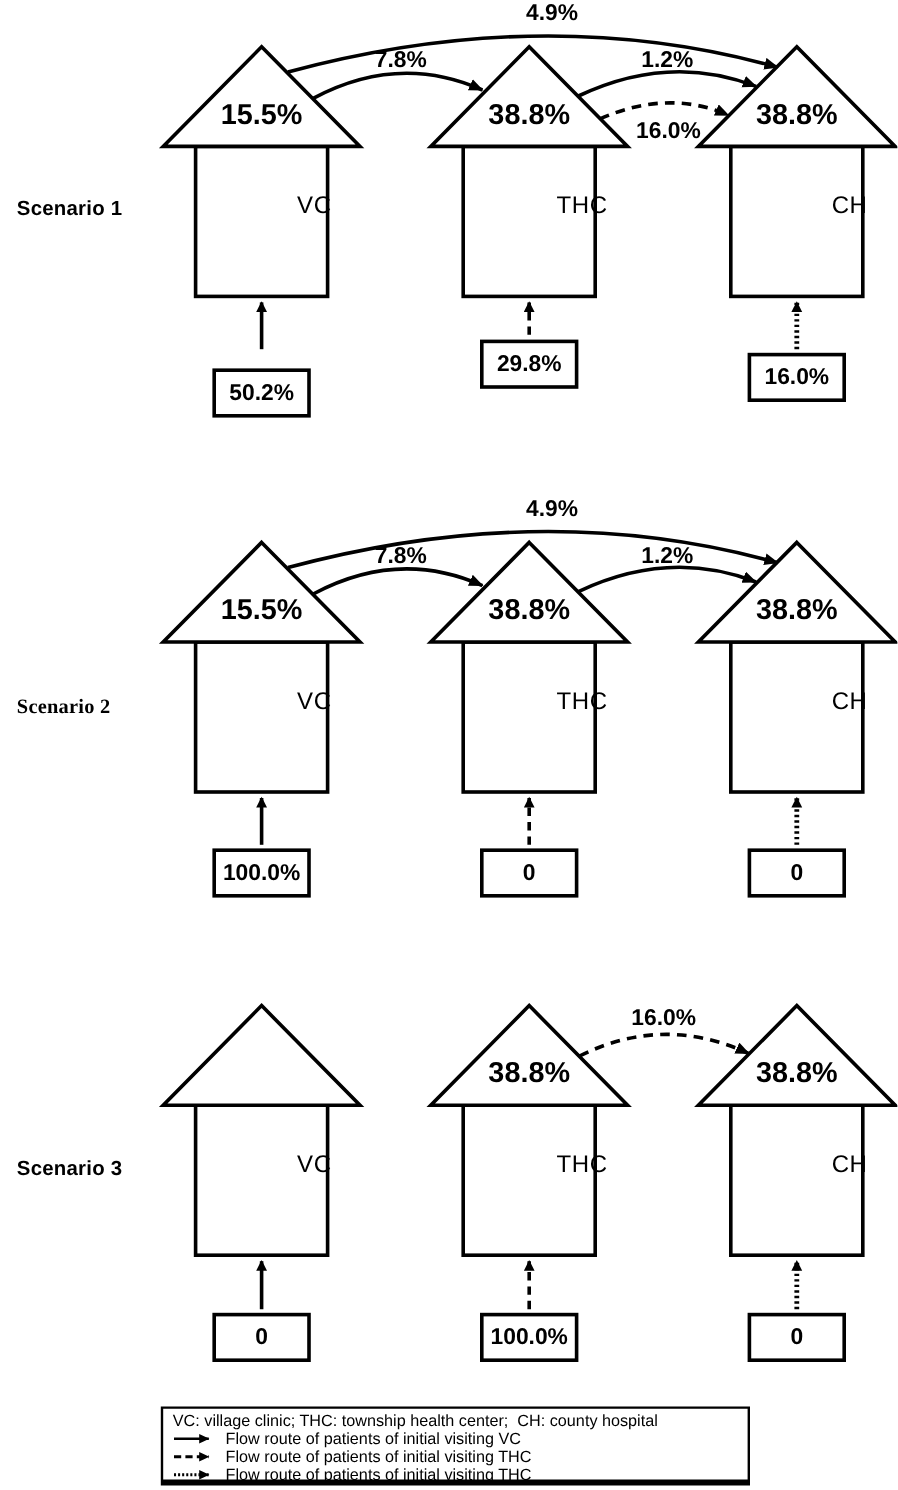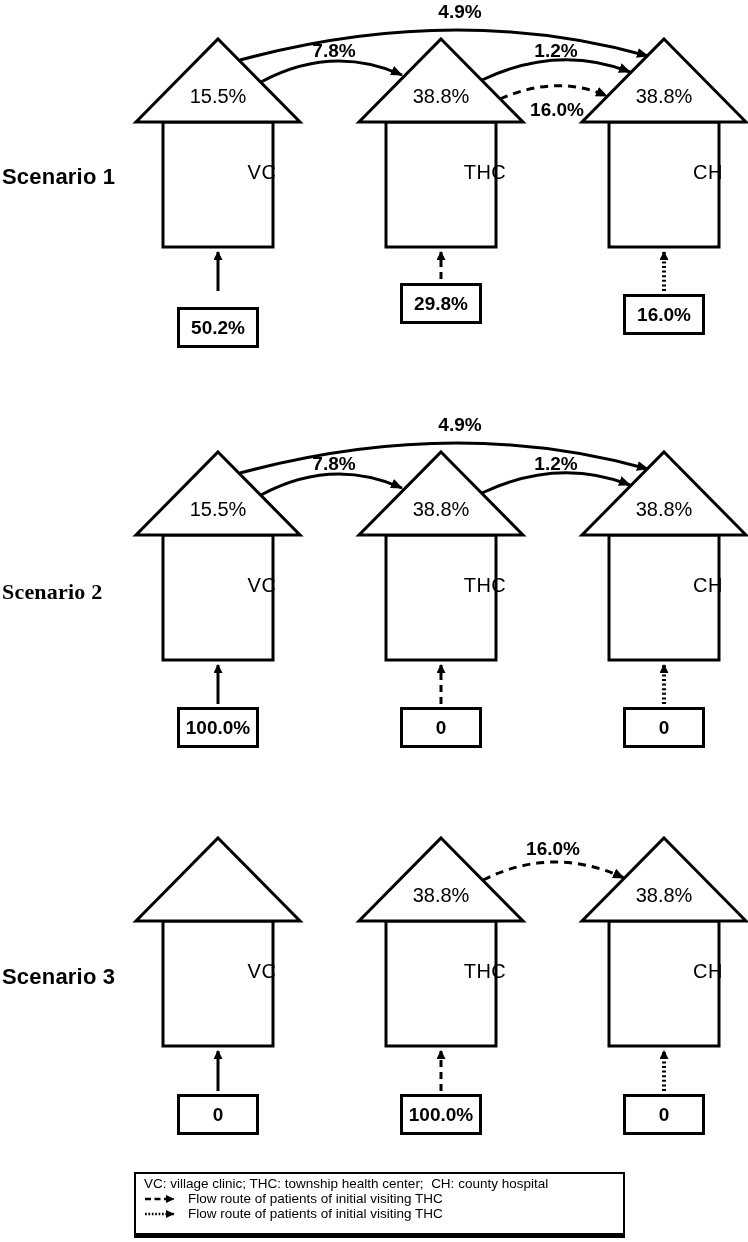--- a/index.html
+++ b/index.html
@@ -2,26 +2,26 @@
 <html><head>
 <meta charset="utf-8">
 <style>
   html,body{margin:0;padding:0;background:#fff;}
   .canvas{
     position:relative;width:748px;height:1242px;background:#ffffff;
     font-family:"Liberation Sans", sans-serif;color:#000;overflow:hidden;
   }
   .layer-svg{position:absolute;left:0;top:0;}
   .scenario-label{
-    position:absolute;left:2px;font-size:22px;font-weight:600;
+    position:absolute;left:14px;font-size:17px;font-weight:600;
     letter-spacing:.2px;white-space:nowrap;
   }
   .pct-label{
     position:absolute;transform:translate(-50%,-50%);
-    font-size:20px;font-weight:normal;white-space:nowrap;
+    font-size:24px;font-weight:bold;white-space:nowrap;
   }
   .name-label{
     position:absolute;transform:translate(-50%,-50%);
     font-size:20px;font-weight:400;white-space:nowrap;letter-spacing:.5px;margin-left:44px;
   }
   .flow-label{
     position:absolute;transform:translate(-50%,-50%);
     font-size:19px;font-weight:bold;white-space:nowrap;background:transparent;
   }
   .init-box{
@@ -165,20 +165,25 @@
       <span>100.0%</span>
     </div>
   <div class="init-box" style="left:623px;top:1094px;">
       <span>0</span>
     </div>
 
   <div class="legend">
     <div class="legend-row">VC: village clinic; THC: township health center;  CH: county hospital</div>
     <div class="legend-row">
       <svg class="sample" width="40" height="12">
+        <line class="legend-line" x1="1" y1="6" x2="30" y2="6" marker-end="url(#ahl)"></line>
+      </svg><span>Flow route of patients of initial visiting VC</span>
+    </div>
+    <div class="legend-row">
+      <svg class="sample" width="40" height="12">
         <line class="legend-line dashed" x1="1" y1="6" x2="30" y2="6" marker-end="url(#ahl)"></line>
       </svg><span>Flow route of patients of initial visiting THC</span>
     </div>
     <div class="legend-row">
       <svg class="sample" width="40" height="12">
         <line class="legend-line dotted" x1="1" y1="6" x2="30" y2="6" marker-end="url(#ahl)"></line>
       </svg><span>Flow route of patients of initial visiting THC</span>
     </div>
   </div>
 

